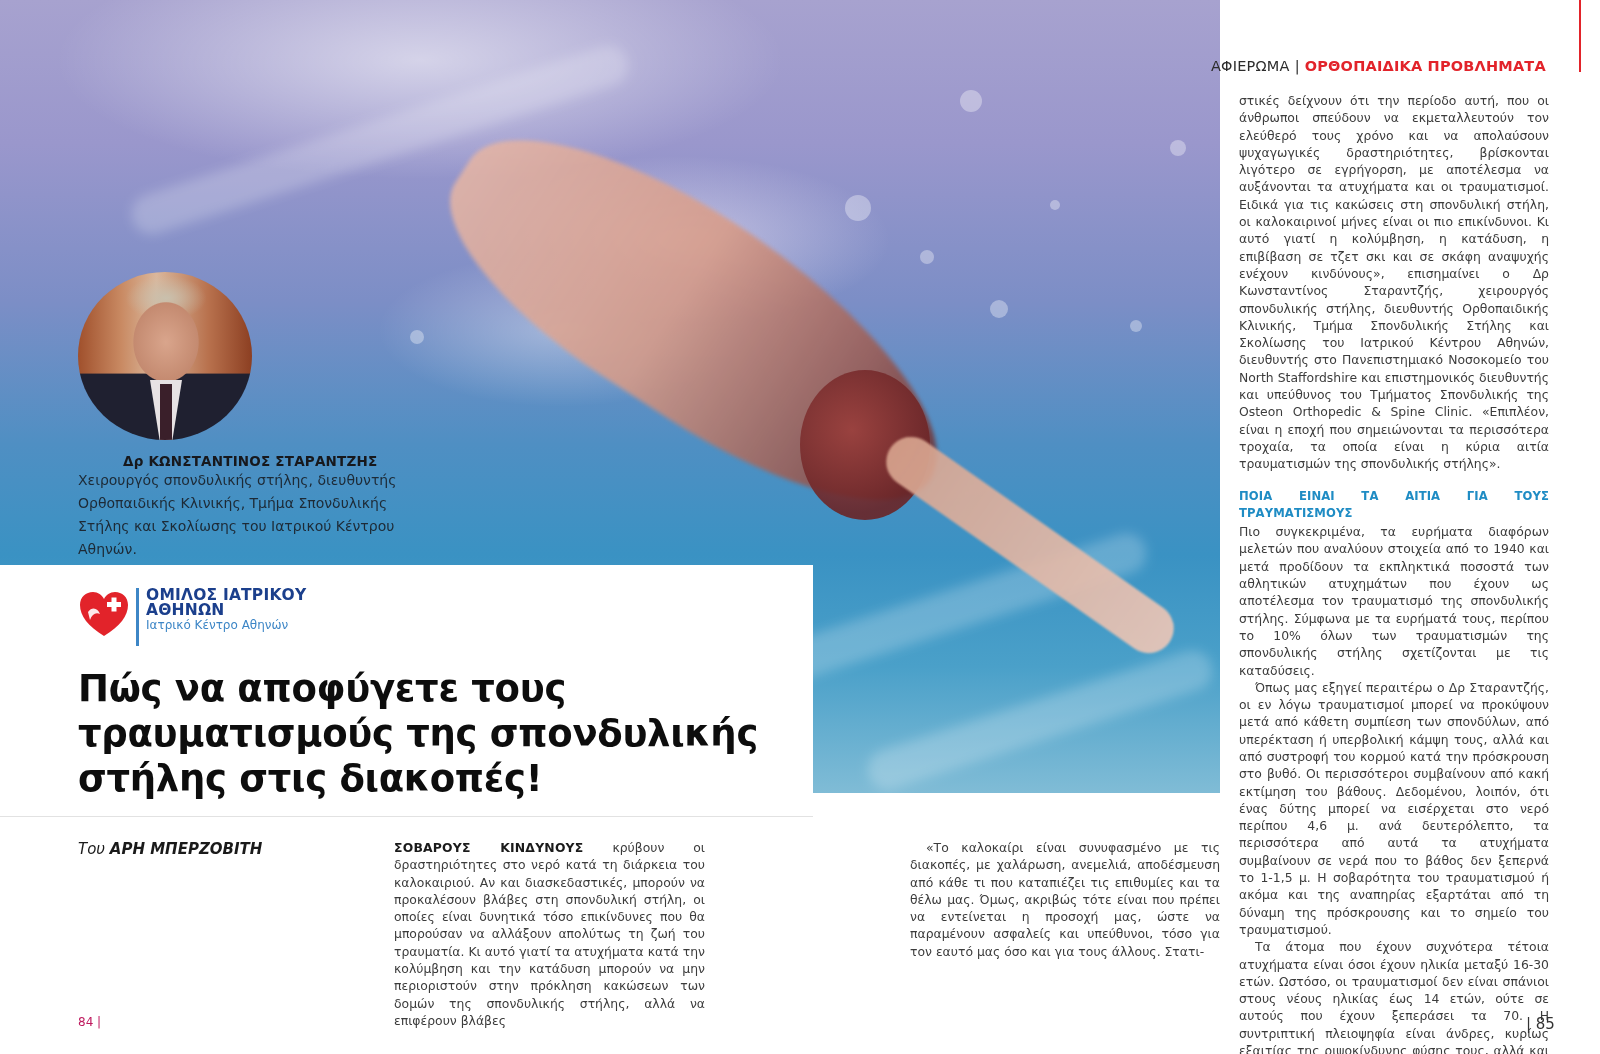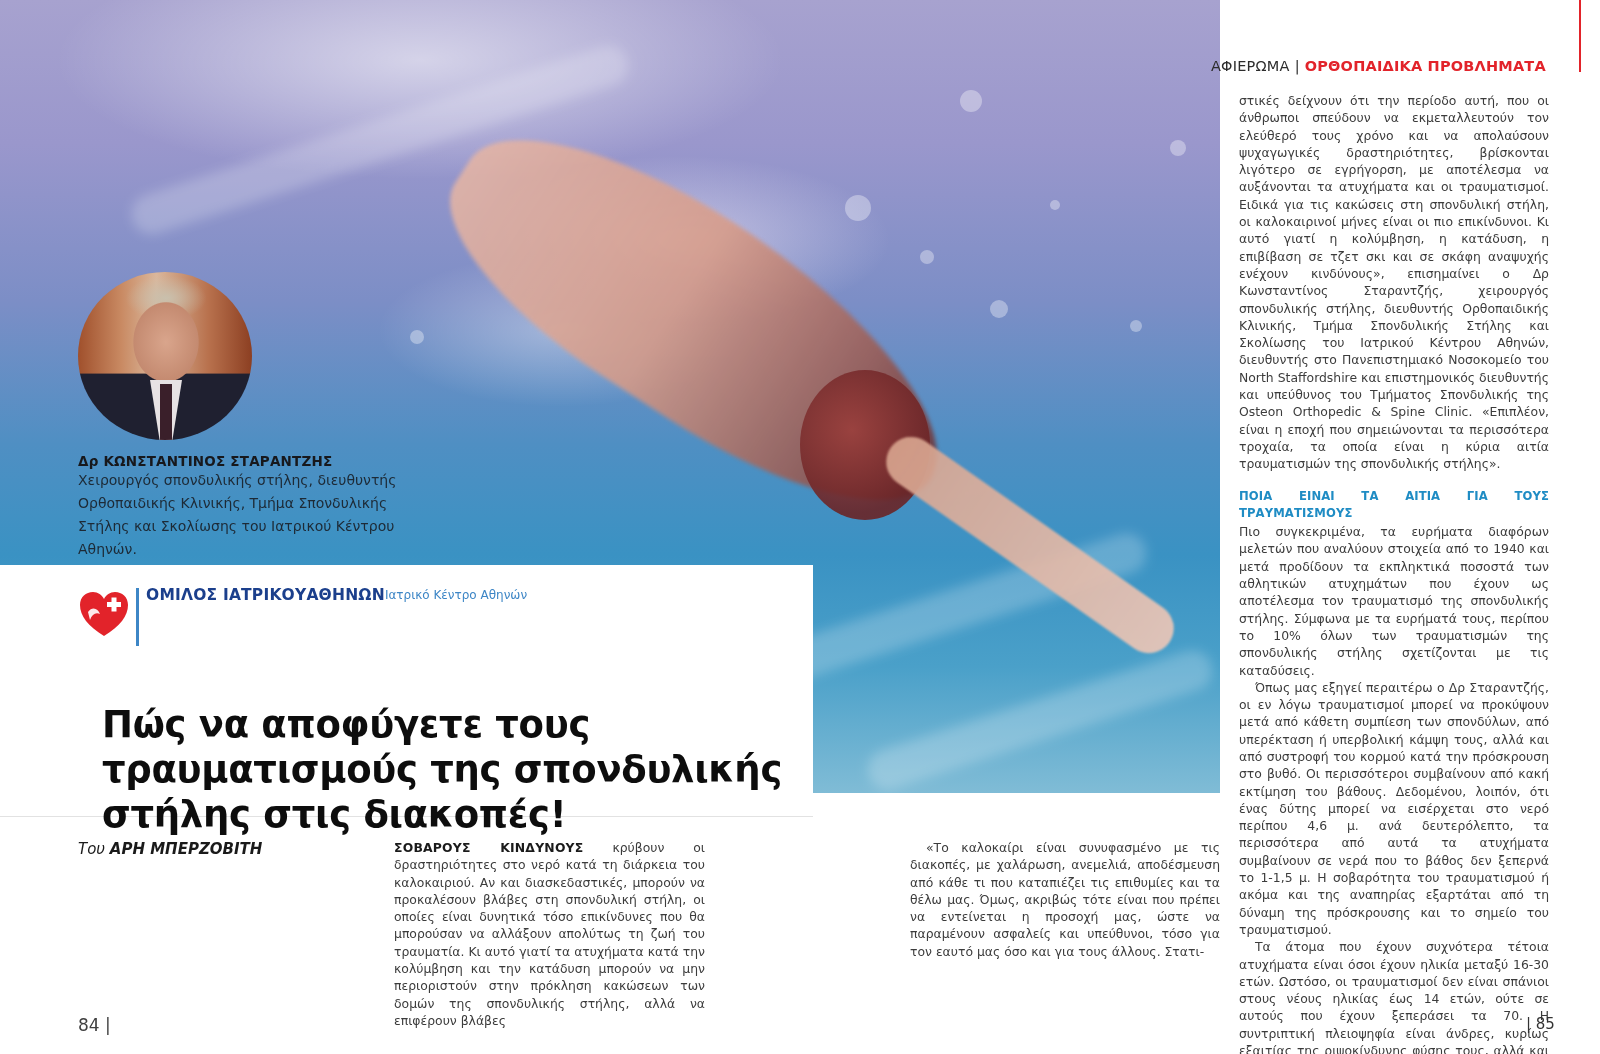--- a/index.html
+++ b/index.html
@@ -41,51 +41,51 @@
     background:
       radial-gradient(ellipse 46px 56px at 88px 70px, #d9a58c 0%, #c48a70 70%, rgba(0,0,0,0) 72%),
       radial-gradient(ellipse 54px 30px at 88px 26px, #c9c0ad 0%, rgba(0,0,0,0) 75%),
       linear-gradient(180deg, rgba(0,0,0,0) 60%, #1f2030 61%, #1f2030 100%),
       linear-gradient(90deg, #a0502c 0%, #c98a63 25%, #dab79c 45%, #b8714d 75%, #8c3f22 100%);
   }
   .portrait .shirt { position: absolute; left: 72px; top: 108px; width: 32px; height: 60px; background: #e7e2e4; clip-path: polygon(0 0,100% 0,70% 100%,30% 100%); }
   .portrait .tie { position: absolute; left: 82px; top: 112px; width: 12px; height: 56px; background: #3a1f2a; }
 
   .caption { position: absolute; left: 78px; top: 453px; width: 330px; color: #17181c; }
-  .caption .name { font-weight: bold; font-size: 13.5px; letter-spacing: 0.2px; }
+  .caption .name { font-weight: bold; font-size: 13.5px; letter-spacing: 0.2px; margin-left: 45px; }
   .caption .role { font-size: 14px; line-height: 23px; color: #1d2a36; }
 
   .title-box { position: absolute; left: 0; top: 565px; width: 813px; height: 252px; background: #ffffff; border-bottom: 1px solid #e2e2e2; }
   .logo { position: absolute; left: 78px; top: 588px; height: 60px; display: flex; align-items: flex-start; }
   .logo .heart { width: 52px; height: 50px; position: relative; margin-top: 2px; }
   .logo .divider { width: 3px; height: 58px; background: #3d86c6; margin: 0 7px 0 6px; }
-  .logo .texts { display: flex; flex-direction: row; }
+  .logo .texts { display: flex; flex-direction: column; }
   .logo .org { color: #1b3f8c; font-weight: bold; font-size: 15.5px; line-height: 15px; letter-spacing: 0.2px; }
   .logo .sub { color: #3d86c6; font-size: 12px; }
 
-  .headline { position: absolute; left: 78px; top: 702px; width: 720px; font-family: "DejaVu Sans", sans-serif; font-weight: bold; font-size: 37px; line-height: 45px; color: #0d0d0d; letter-spacing: -0.3px; margin-left: 24px; }
+  .headline { position: absolute; left: 78px; top: 666px; width: 720px; font-family: "DejaVu Sans", sans-serif; font-weight: bold; font-size: 37px; line-height: 45px; color: #0d0d0d; letter-spacing: -0.3px; }
 
   .byline { position: absolute; left: 78px; top: 840px; font-size: 15px; color: #1a1a1a; font-style: italic; }
   .byline b { font-weight: bold; }
 
   .col { position: absolute; font-size: 12.4px; line-height: 17.3px; color: #3c3c3c; text-align: justify; }
   .col p { margin: 0; }
   .col .indent { text-indent: 16px; }
   .col1 { left: 394px; top: 839px; width: 311px; }
   .col2 { left: 910px; top: 839px; width: 310px; }
   .col3 { left: 1239px; top: 92px; width: 310px; }
   .lead { font-weight: bold; color: #1a1a1a; letter-spacing: 0.2px; }
   .subhead { color: #1f8cc4; font-weight: bold; font-size: 11.6px; letter-spacing: 0.1px; margin: 15px 0 1px 0; }
 
   .section-label { position: absolute; left: 1211px; top: 58px; font-size: 14.5px; color: #2c2c2c; white-space: nowrap; letter-spacing: 0.2px; }
   .section-label .sep { margin: 0 5px; color: #2c2c2c; }
   .section-label .topic { color: #e2232a; font-weight: bold; }
   .red-line { position: absolute; left: 1579px; top: 0; width: 2px; height: 72px; background: #e2232a; }
 
-  .page-left { position: absolute; left: 78px; top: 1015px; font-size: 17px; color: #404040; }
+  .page-left { position: absolute; left: 78px; top: 1015px; font-size: 12px; color: #be185d; }
   .page-right { position: absolute; left: 1526px; top: 1015px; font-size: 15px; color: #333; }
 </style>
 </head>
 <body>
 
 <div class="photo">
   <div class="streak" style="left:120px;top:120px;width:520px;"></div>
   <div class="streak" style="left:560px;top:620px;width:600px;"></div>
   <div class="streak" style="left:860px;top:700px;width:360px;"></div>
   <div class="bubble" style="left:845px;top:195px;width:26px;height:26px;"></div>

